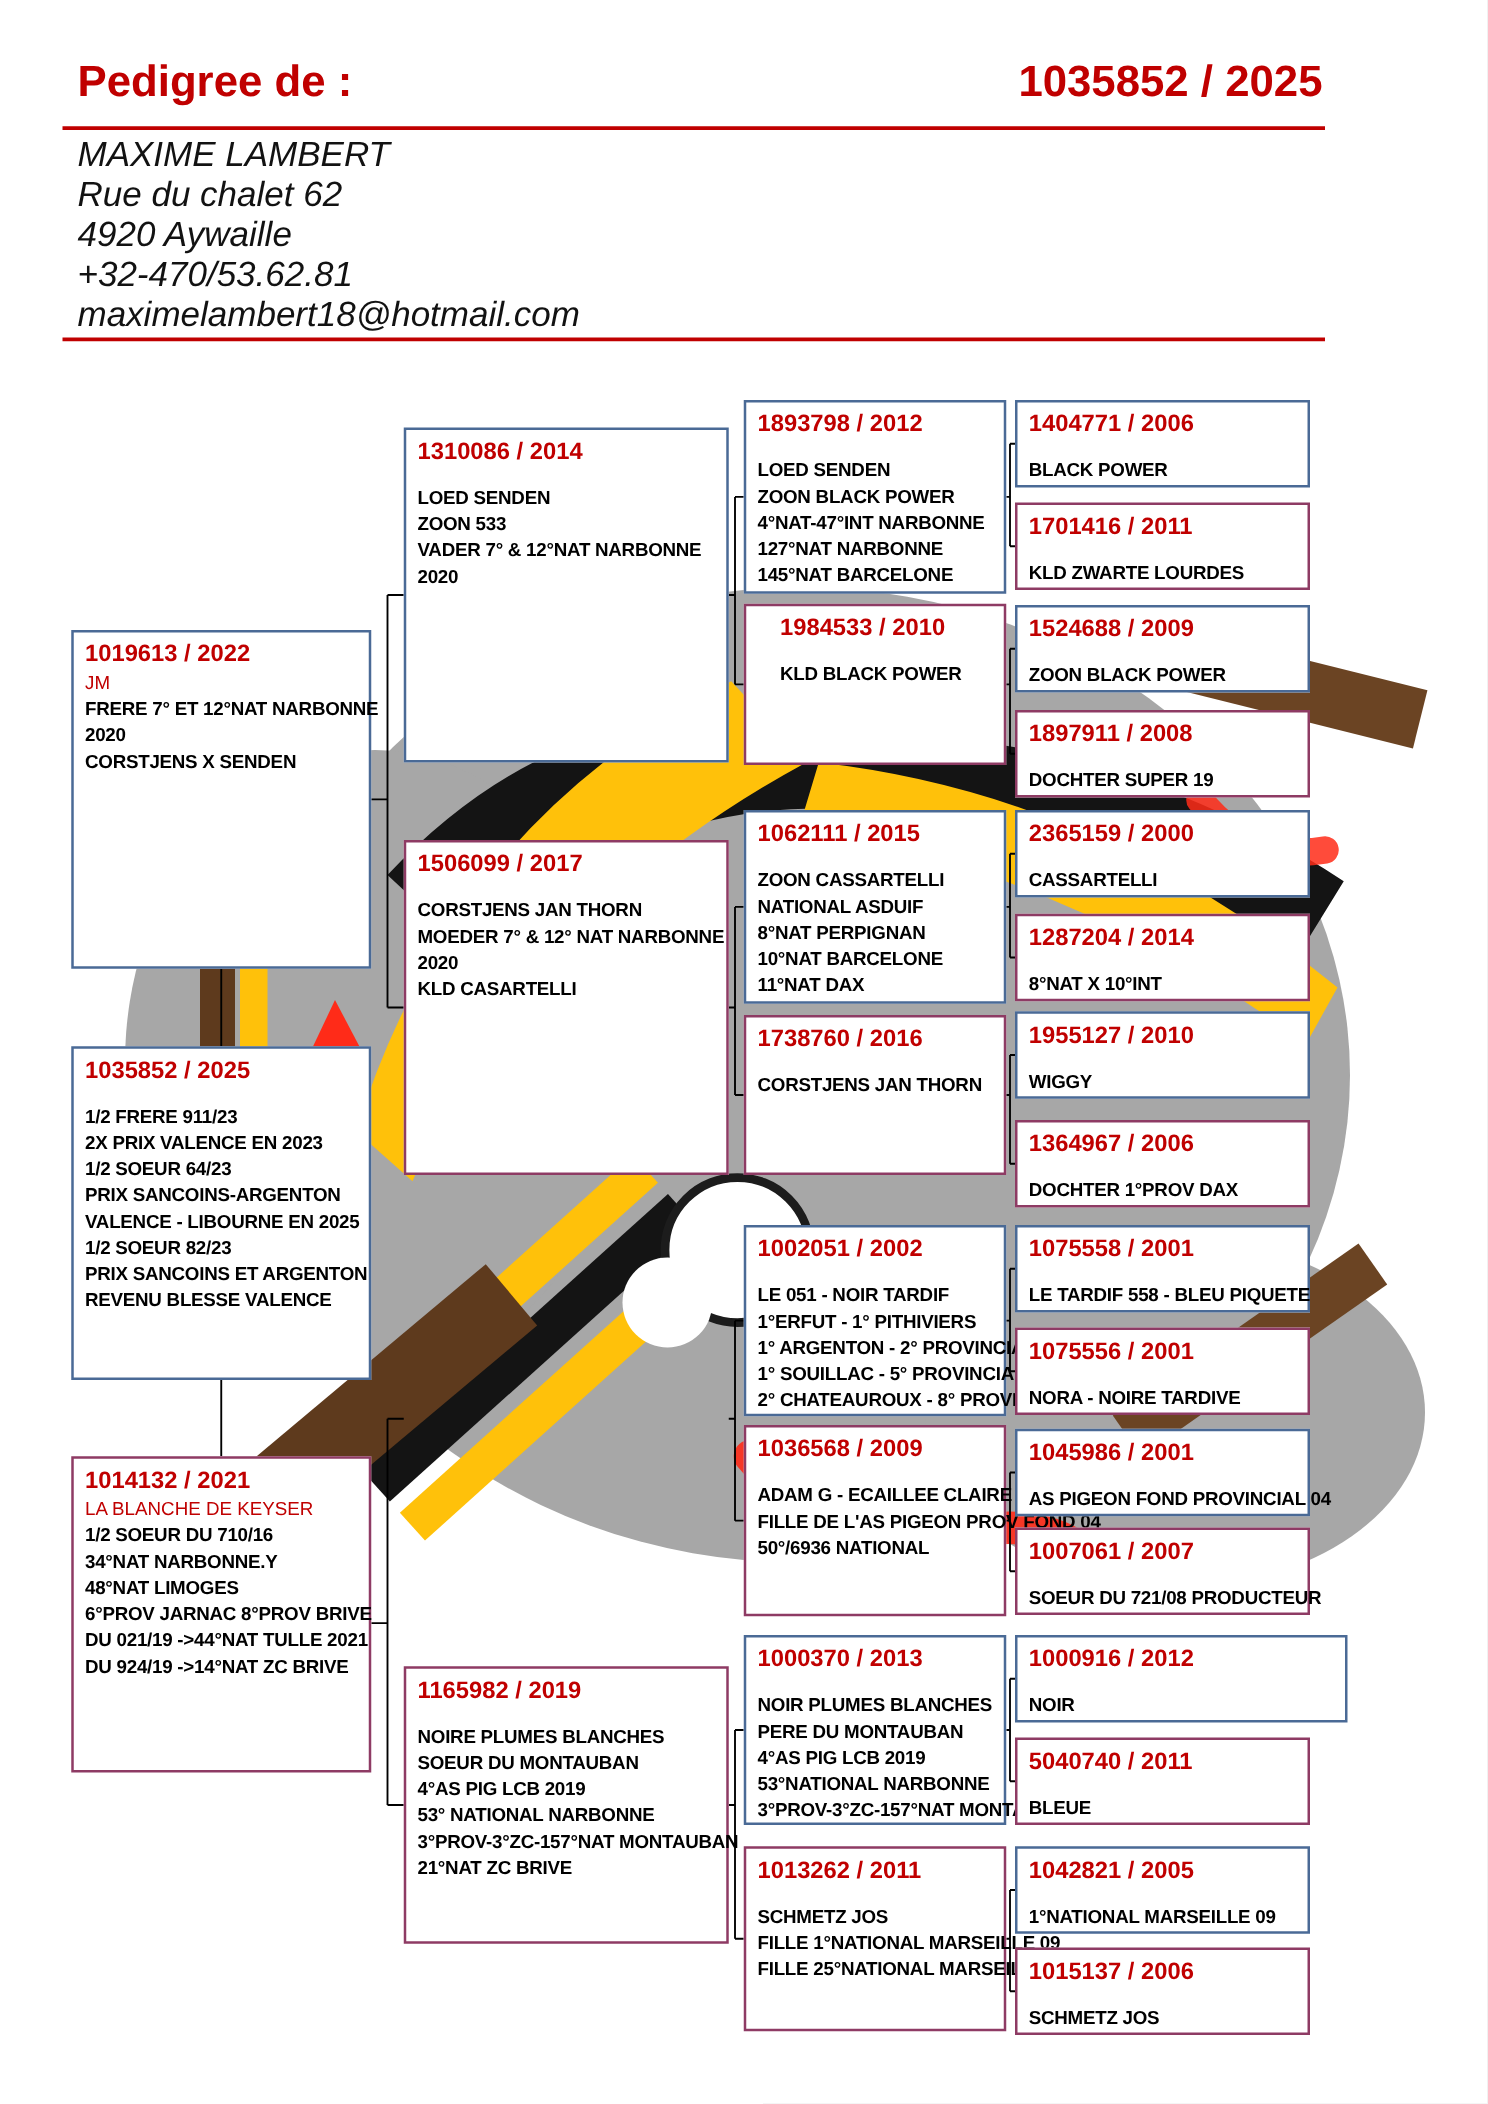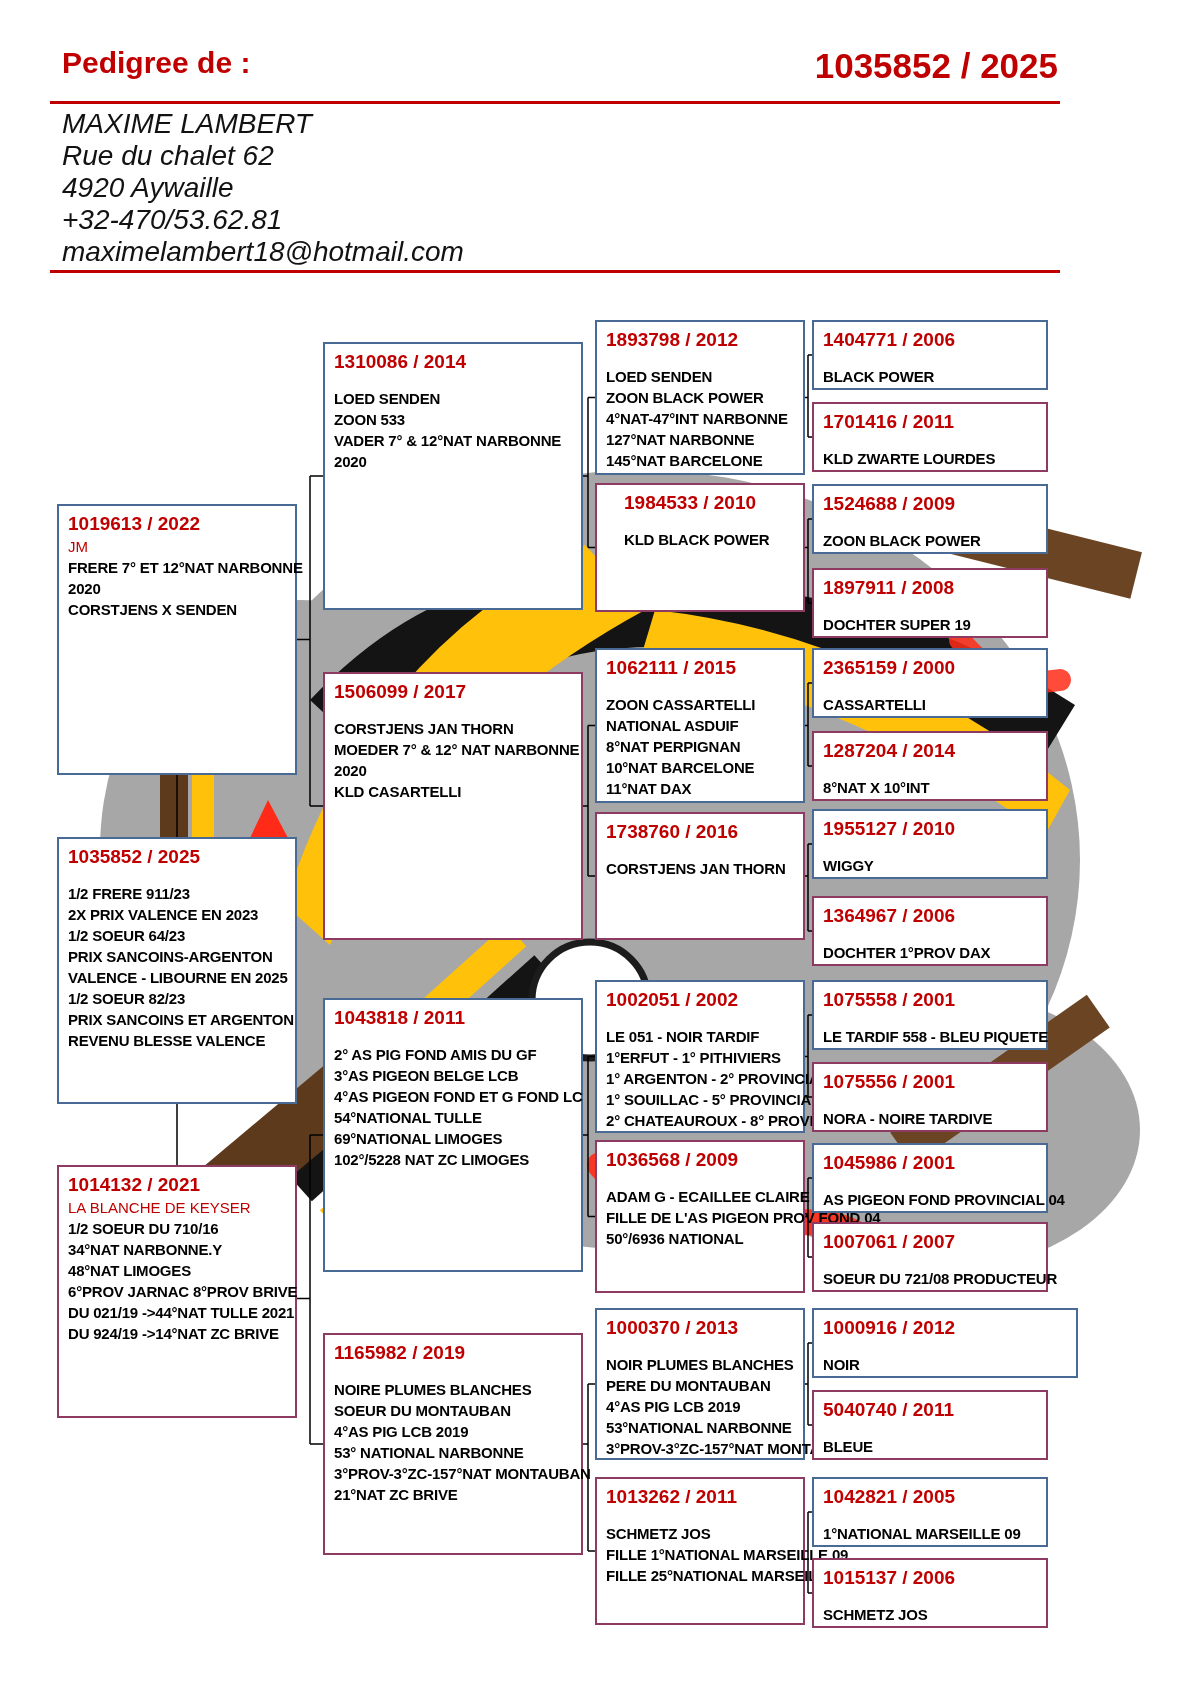--- a/index.html
+++ b/index.html
@@ -9,21 +9,21 @@
   }
   html,body{margin:0;padding:0;background:#e8e8e8;}
   .page{
     position:relative;width:1190px;height:1683px;margin:0 auto;
     background:#ffffff;overflow:hidden;
     font-family:"Liberation Sans","DejaVu Sans",sans-serif;
   }
   
   .hd-title{
     position:absolute;left:62px;top:46px;
-    font-size:30px;font-weight:bold;color:var(--accent);
+    font-size:35px;font-weight:bold;color:var(--accent);
   }
   .hd-ring{
     position:absolute;right:132px;top:46px;
     font-size:35px;font-weight:bold;color:var(--accent);
   }
   .rule{position:absolute;left:50px;width:1010px;height:3px;background:var(--accent);}
   .r1{top:101px;}
   .r2{top:270px;}
   .owner{
     position:absolute;left:62px;top:108px;
@@ -140,29 +140,20 @@
         <div class="line">VADER 7° &amp; 12°NAT NARBONNE</div>
         <div class="line">2020</div>
       </div>
       <div class="pbox female" style="left: 323px; top: 672px; width: 260px; height: 268px; z-index: 4;">
         <div class="ring">1506099 / 2017</div>
         <div class="line">CORSTJENS JAN THORN</div>
         <div class="line">MOEDER 7° &amp; 12° NAT NARBONNE</div>
         <div class="line">2020</div>
         <div class="line">KLD CASARTELLI</div>
       </div>
-      <div class="pbox male" style="left: 323px; top: 998px; width: 260px; height: 274px; z-index: 4;">
-        <div class="ring">1043818 / 2011</div>
-        <div class="line">2° AS PIG FOND AMIS DU GF</div>
-        <div class="line">3°AS PIGEON BELGE LCB</div>
-        <div class="line">4°AS PIGEON FOND ET G FOND LC</div>
-        <div class="line">54°NATIONAL TULLE</div>
-        <div class="line">69°NATIONAL LIMOGES</div>
-        <div class="line">102°/5228 NAT ZC LIMOGES</div>
-      </div>
       <div class="pbox female" style="left: 323px; top: 1333px; width: 260px; height: 222px; z-index: 4;">
         <div class="ring">1165982 / 2019</div>
         <div class="line">NOIRE PLUMES BLANCHES</div>
         <div class="line">SOEUR DU MONTAUBAN</div>
         <div class="line">4°AS PIG LCB 2019</div>
         <div class="line">53° NATIONAL NARBONNE</div>
         <div class="line">3°PROV-3°ZC-157°NAT MONTAUBAN</div>
         <div class="line">21°NAT ZC BRIVE</div>
       </div>
       <div class="pbox male" style="left: 595px; top: 320px; width: 210px; height: 155px; z-index: 5;">

